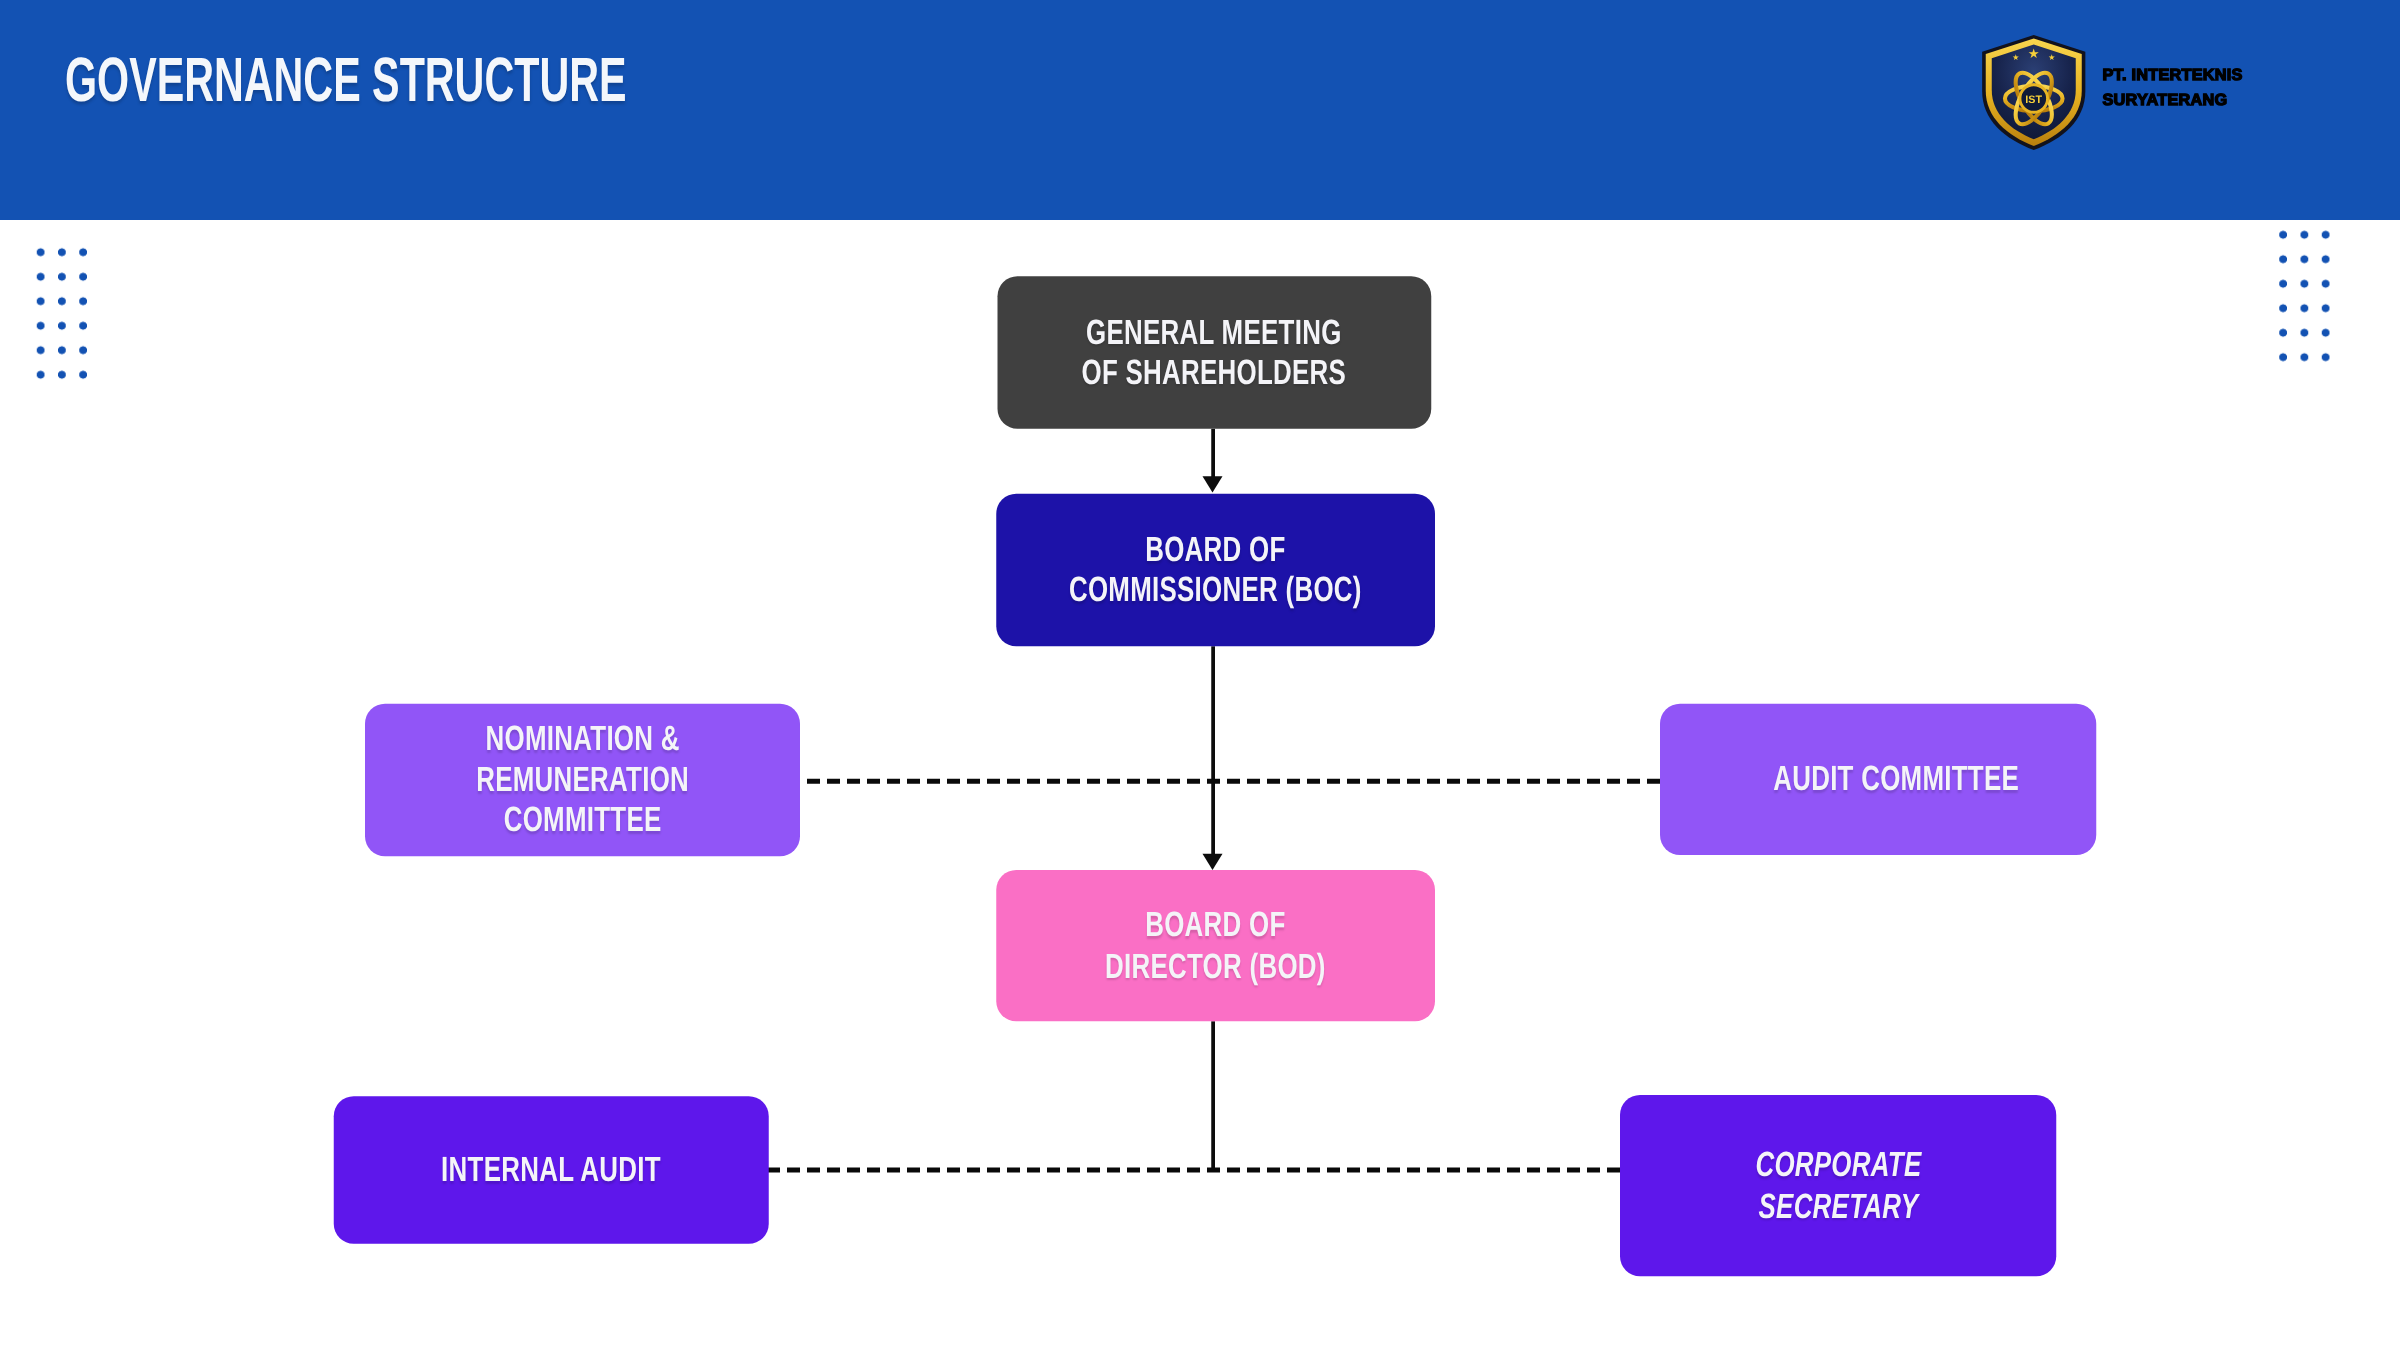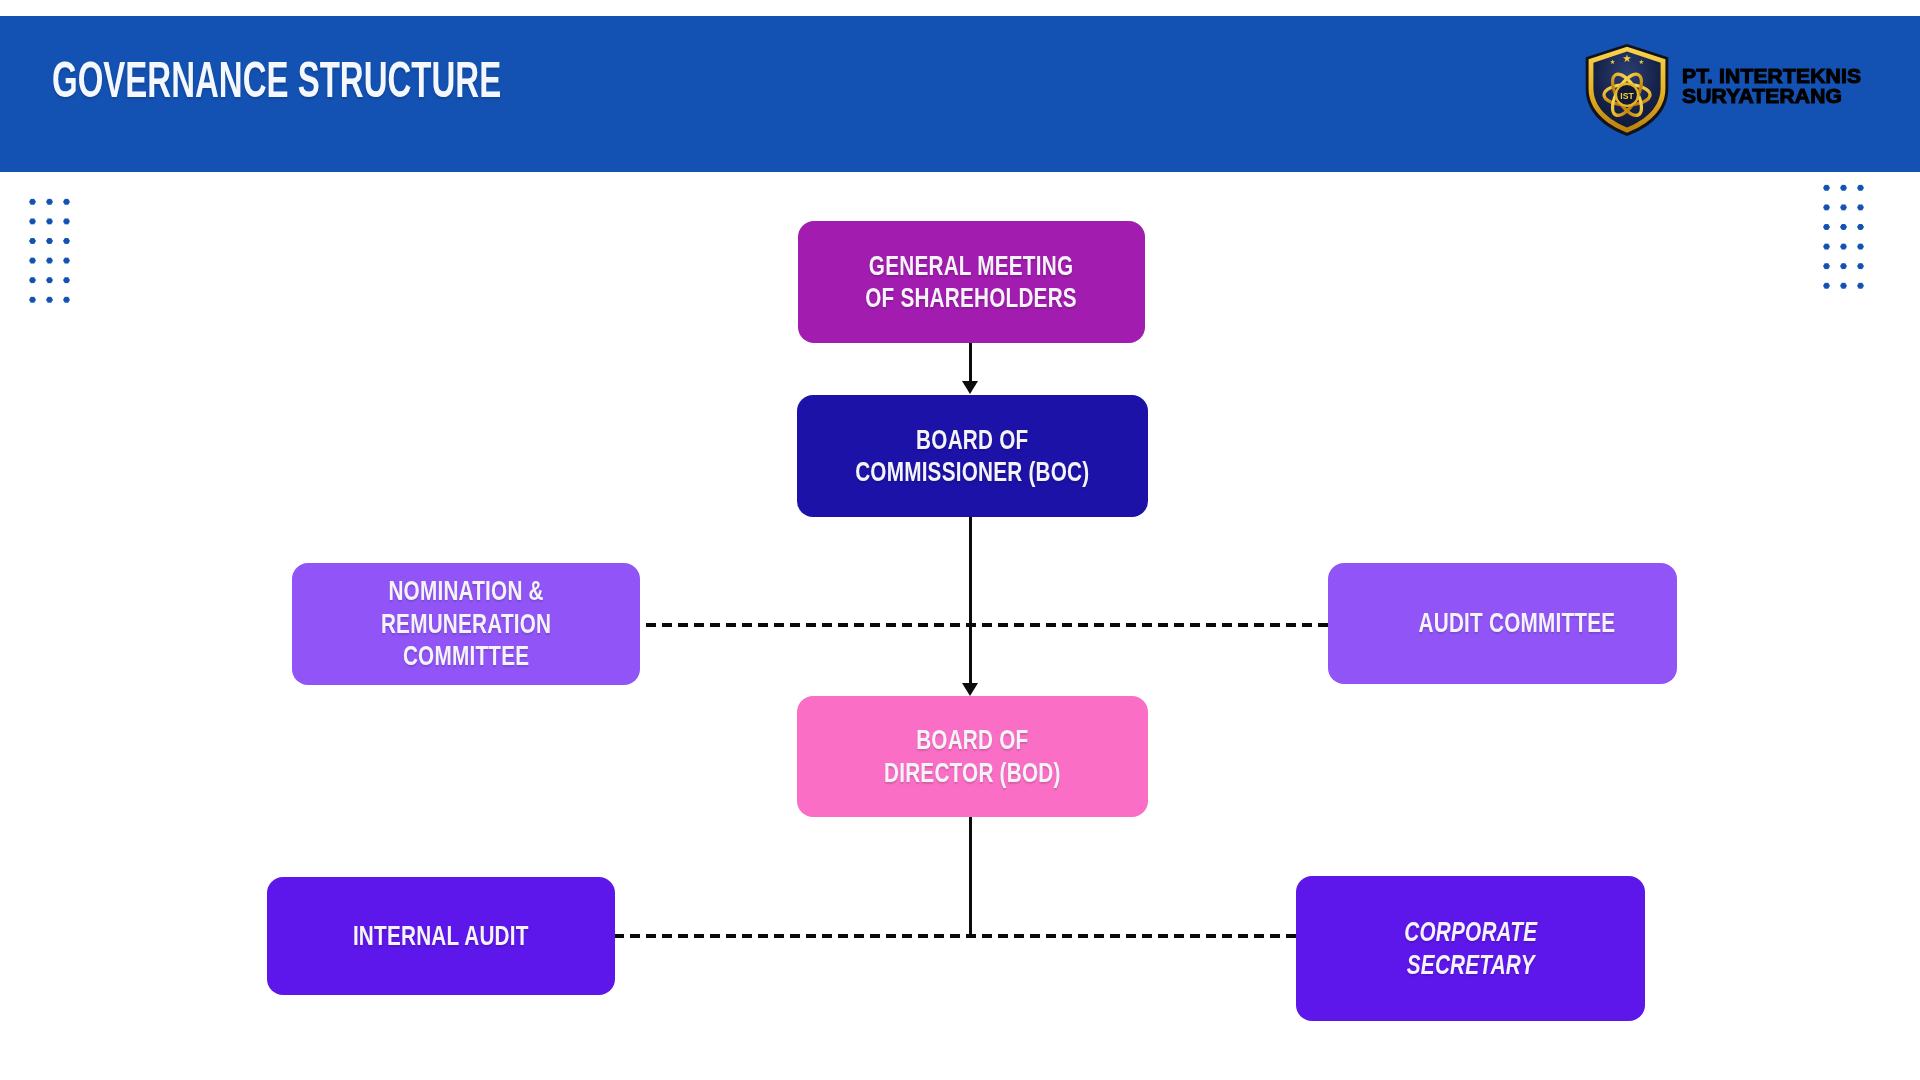--- a/index.html
+++ b/index.html
@@ -6,38 +6,38 @@
   html, body { width: 1920px; height: 1080px; }
   body {
     font-family: "Liberation Sans", sans-serif;
     background: #ffffff;
     position: relative;
     overflow: hidden;
   }
 
   
   .header {
-    position: absolute; left: 0; top: 16px;
-    width: 1920px; height: 156px;
+    position: absolute; left: 0; top: 0;
+    width: 1920px; height: 176px;
     background: #1352b3;
   }
   .page-title {
     position: absolute; left: 52px; top: 36px;
     color: #f4f7fb;
     font-size: 50px; font-weight: 700; line-height: 1.15;
     letter-spacing: 0px; white-space: nowrap;
     transform: scaleX(0.66); transform-origin: left center;
     text-shadow: 0 2px 3px rgba(0,0,0,0.18);
   }
   .logo-wrap { position: absolute; left: 1577px; top: 24px; width: 300px; height: 100px; }
   .logo-shield { position: absolute; left: 0; top: 2px; width: 100px; height: 96px; }
   .logo-text {
     position: absolute; left: 105px; top: 26px;
     color: #000;
-    font-size: 21px; font-weight: 700; line-height: 20px;
+    font-size: 13px; font-weight: 700; line-height: 20px;
     letter-spacing: 0.2px;
     -webkit-text-stroke: 1.1px #000;
     white-space: pre-line;
   }
 
   
   .dots {
     position: absolute;
     width: 51px; height: 118px;
     background-image: radial-gradient(circle, var(--dot-color, #1352b3) 2.9px, transparent 3.4px);
@@ -143,21 +143,21 @@
 <div class="dots dots-right" style="--dot-color: #1352b3;"></div>
 
 <div class="vline vline-1"></div>
 <div class="arrowhead arrowhead-1"></div>
 <div class="vline vline-2"></div>
 <div class="arrowhead arrowhead-2"></div>
 <div class="vline vline-3"></div>
 <div class="dashline dash-1"></div>
 <div class="dashline dash-2"></div>
 
-<div class="node node-gms" style="background-color: #a21caf;">
+<div class="node node-gms" style="background-color: #404040;">
   <span class="node-label">GENERAL MEETING
 OF SHAREHOLDERS</span>
 </div>
 
 <div class="node node-boc" style="background-color: rgb(29, 18, 168);">
   <span class="node-label">BOARD OF
 COMMISSIONER (BOC)</span>
 </div>
 
 <div class="node node-nrc" style="background-color: rgb(145, 85, 247); margin-left: 25px;">

